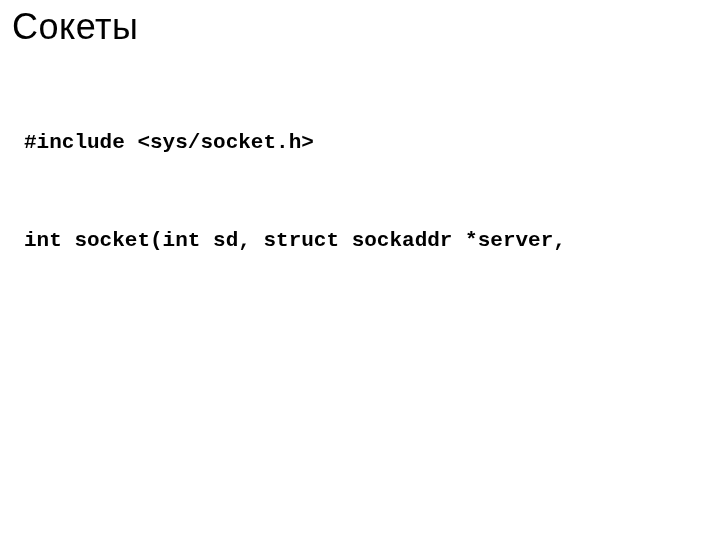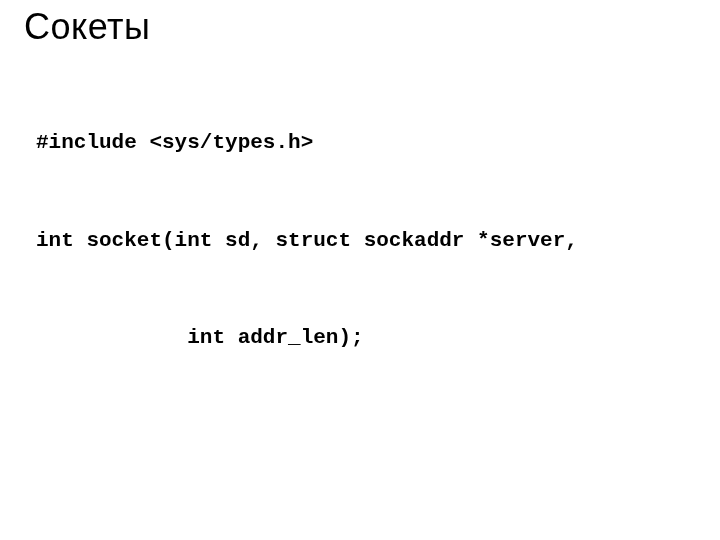--- a/index.html
+++ b/index.html
@@ -9,21 +9,21 @@
     height: 540px;
     background: #ffffff;
     color: #000000;
     font-family: Arial, Helvetica, sans-serif;
   }
   .slide {
     position: relative;
     width: 720px;
     height: 540px;
     box-sizing: border-box;
-    padding: 6px 12px 0 24px;
+    padding: 6px 12px 0 12px;
   }
   .title {
     font-size: 36px;
     font-weight: 400;
     margin: 0 0 14px 0;
     letter-spacing: 0.5px;
   }
   .mono {
     font-family: "Courier New", Courier, monospace;
     font-weight: bold;
@@ -36,18 +36,17 @@
   }
 </style>
 </head>
 <body>
 
 <div class="slide">
 
   <h1 class="title">Сокеты</h1>
 
   <div class="mono top-block">
-    <div>#include &lt;sys/types.h&gt;</div>
+    <div>#include &lt;sys/socket.h&gt;</div>
     <div>int socket(int sd, struct sockaddr *server,</div>
-    <div>            int addr_len);</div>
   </div>
 
 </div>
 
 </body></html>

